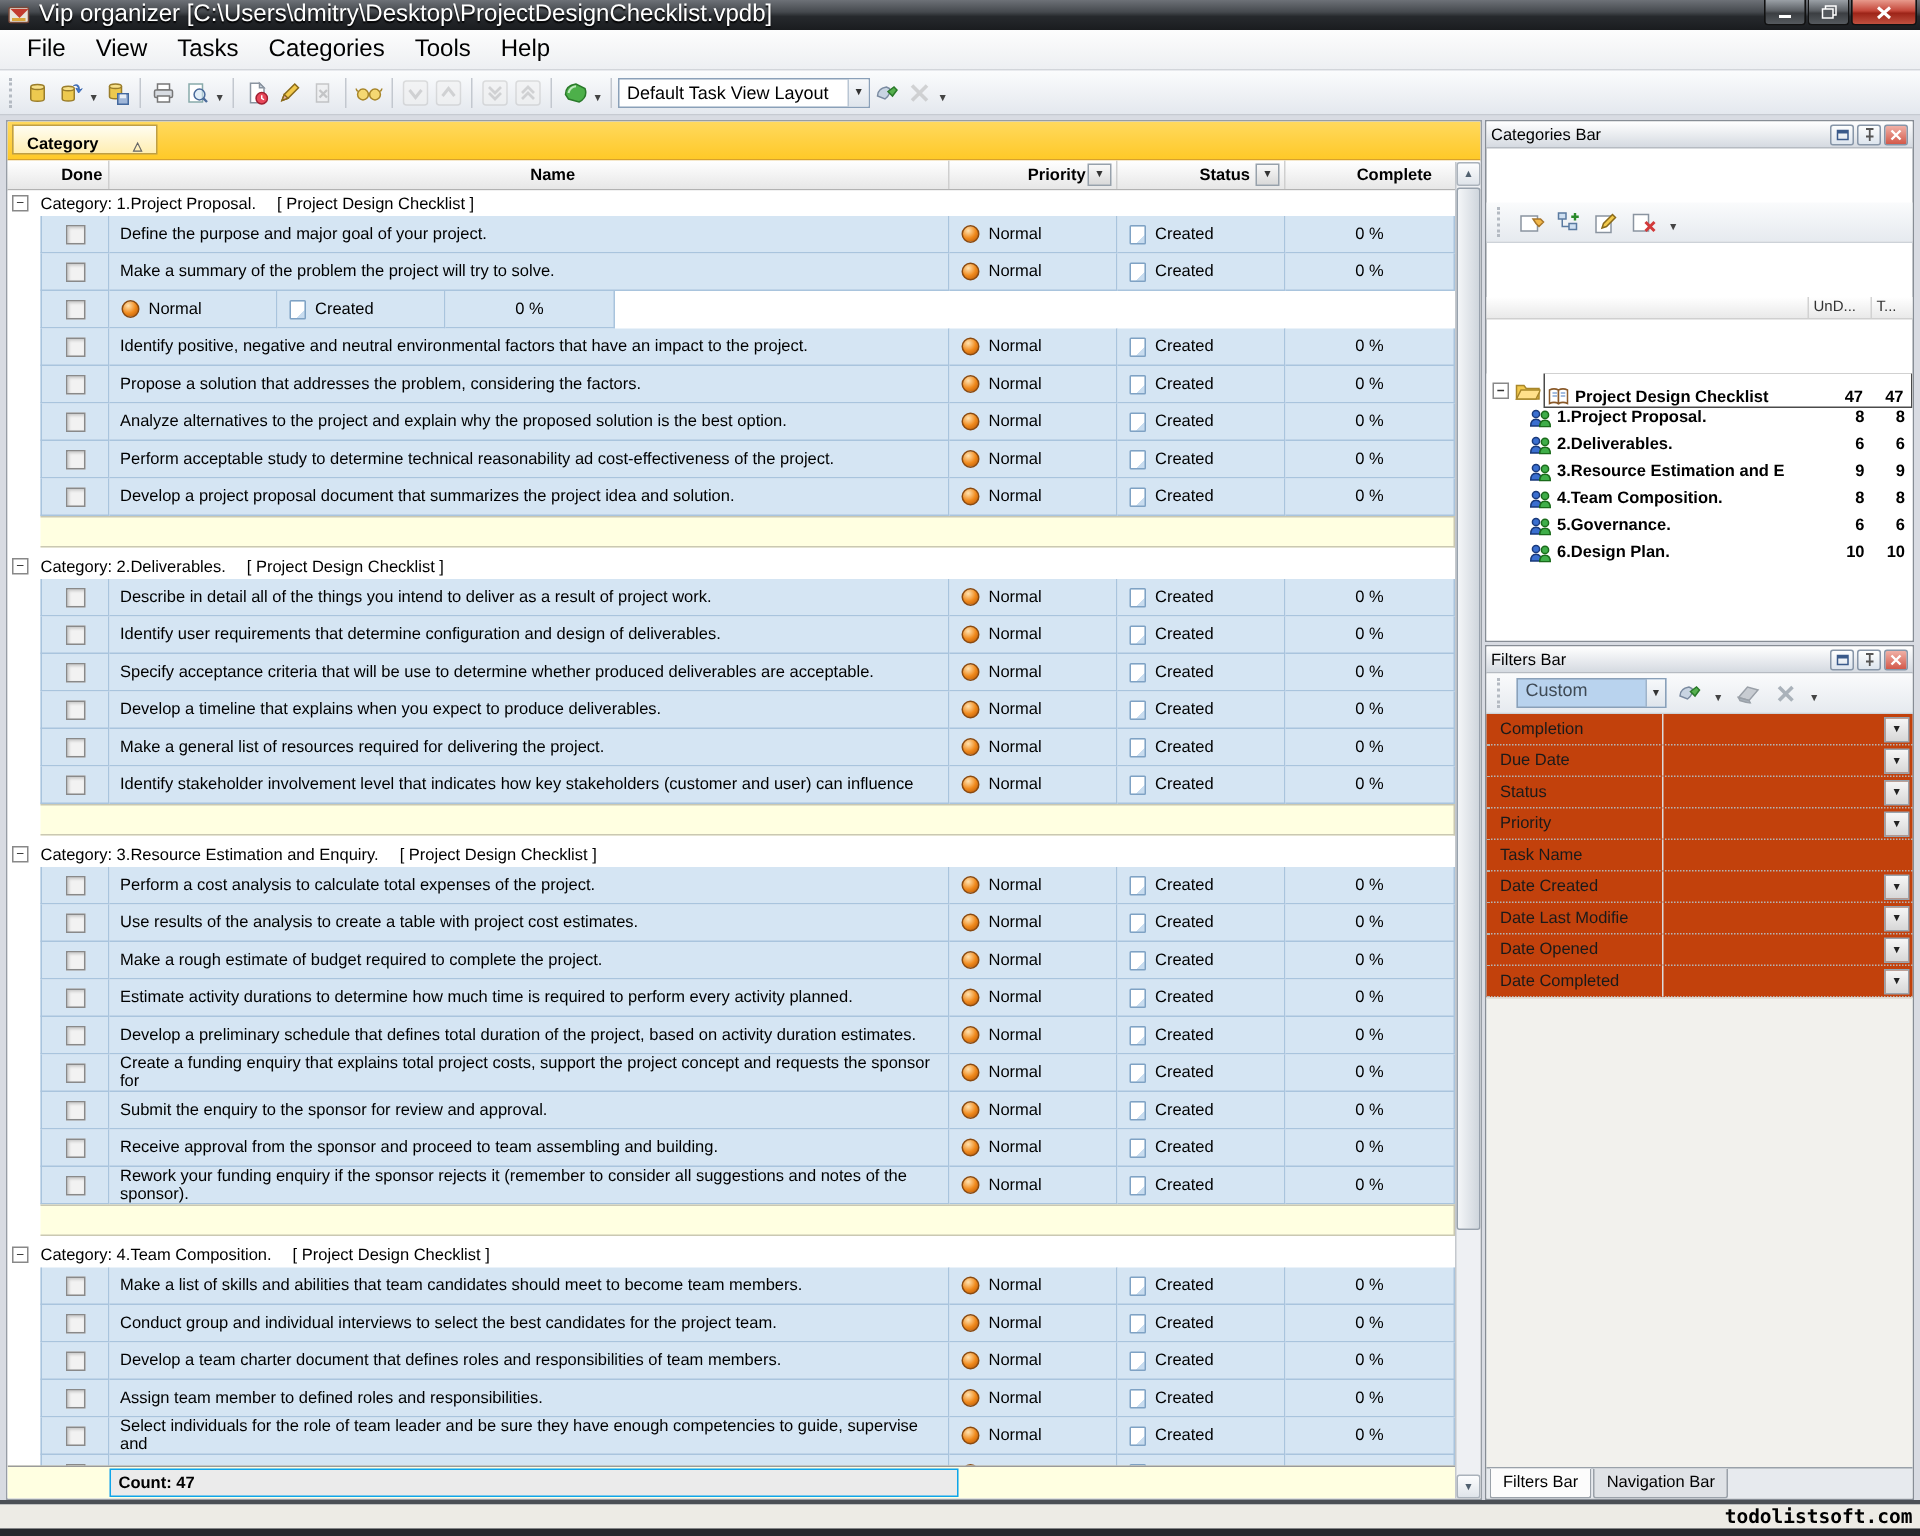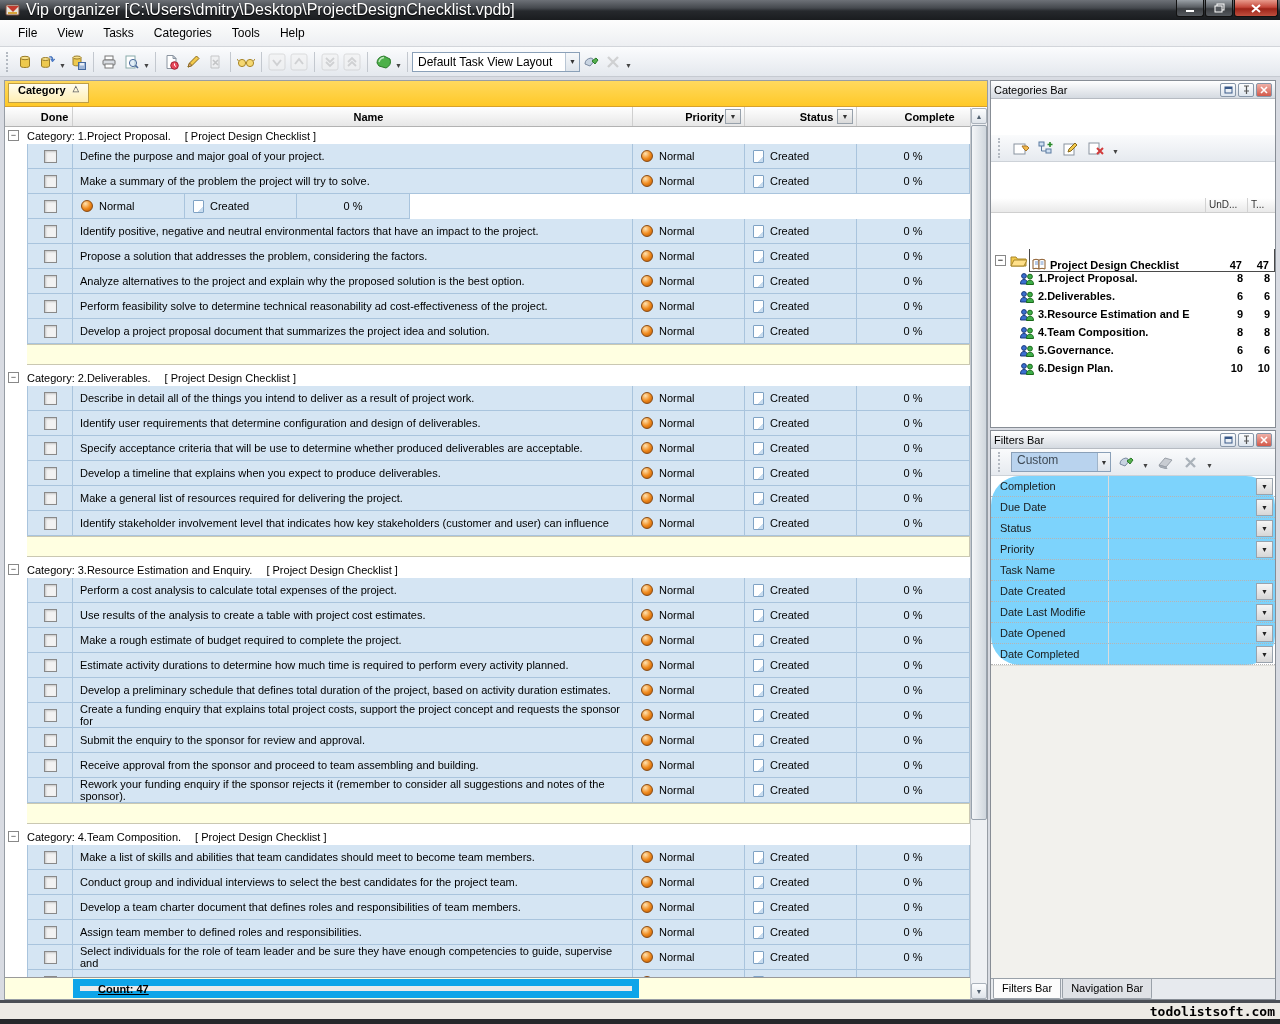--- a/index.html
+++ b/index.html
@@ -16,21 +16,21 @@
   .win-btns { display:flex; gap:1px; align-self:flex-start; }
   .wb { height:17px; border:1px solid #111; border-top:none; border-radius:0 0 3px 3px;
     background:linear-gradient(#9aa0a6,#5a5e63 45%,#3b3e42 55%,#55595e); color:#fff;
     display:flex; align-items:center; justify-content:center; font-size:10px; font-weight:bold; }
   .wb-min { width:28px; } .wb-max { width:28px; }
   .wb-close { width:44px; background:linear-gradient(#e89a8c,#c4473a 45%,#9d2418 55%,#c0503f); }
   .wb svg { display:block; }
 
   
   .menubar { height:27px; flex:0 0 27px; display:flex; align-items:center; padding-left:8px;
-    background:linear-gradient(#fdfdfd,#edeff2); border-bottom:1px solid #d2d5da; font-size:12px; }
+    background:linear-gradient(#fdfdfd,#edeff2); border-bottom:1px solid #d2d5da; font-size:16px; }
   .menu-item { padding:4px 10px; cursor:default; }
 
   
   .toolbar { height:30px; flex:0 0 30px; display:flex; align-items:center; padding:0 4px;
     background:linear-gradient(#fbfcfd,#e4e8ee); border-bottom:1px solid #c6cad1; }
   .grip { width:4px; height:20px; margin:0 4px 0 2px; border-left:2px dotted #b4bac2; }
   .tsep { width:1px; height:20px; background:#c3c8cf; margin:0 4px; }
   .ti { width:22px; height:22px; display:inline-flex; align-items:center; justify-content:center; border-radius:2px; }
   .ti.dis { opacity:.5; filter:grayscale(100%); }
   .dd { width:9px; height:22px; display:inline-flex; align-items:flex-end; justify-content:center; font-size:7px; color:#444; padding-bottom:4px; }
@@ -39,21 +39,21 @@
   .combo .carr { width:14px; height:18px; border-left:1px solid #b9c6d4; background:linear-gradient(#f6f8fa,#dfe5ec);
     display:flex; align-items:center; justify-content:center; font-size:7px; color:#333; }
 
   
   .workspace { flex:1; display:flex; padding:3px 4px 0 4px; background:#d8dbe2; min-height:0; }
 
   
   .grid { width:984px; flex:0 0 984px; background:#fff; border:1px solid #979da5; position:relative;
     display:flex; flex-direction:column; overflow:hidden; }
   .groupby { height:26px; flex:0 0 26px; background:linear-gradient(#ffd95e,#ffc928); border-bottom:1px solid #d8a12c; padding:2px 3px; }
-  .groupbtn { display:inline-flex; height:20px; align-items:flex-start; gap:7px; padding:0 9px;
+  .groupbtn { display:inline-flex; height:20px; align-items:flex-end; gap:23px; padding:0 9px;
     background:linear-gradient(#fffdf1,#ffeeb2); border:1px solid #bf9f45; font-weight:bold; }
   .tri { font-size:8px; color:#666; }
   .colheaders { height:20px; flex:0 0 20px; display:flex; background:linear-gradient(#ffffff,#e7e7e7);
     border-bottom:1px solid #b2b2b2; font-weight:bold; }
   .ch { display:flex; align-items:center; justify-content:center; border-right:1px solid #cfcfcf; position:relative;padding-left:32px; }
   .ch-done { width:68px; } .ch-name { width:560px; } .ch-pri { width:112px; } .ch-sta { width:112px; } .ch-com { width:113px; }
   .fbtn { position:absolute; right:3px; top:2px; width:16px; height:15px; border:1px solid #97a1ab;
     background:linear-gradient(#f9f9f9,#d9d9d9); font-size:7px; color:#333; display:flex; align-items:center; justify-content:center; }
 
   .gridbody { flex:1; position:relative; background:#fff; width:965px; overflow:hidden; }
@@ -77,21 +77,21 @@
   .page { width:11px; height:13px; border:1px solid #7fa2c4; border-radius:1px;
     background:linear-gradient(135deg, #ffffff 72%, #c8dcef 72%); }
   .add-row { height:21px; display:flex; }
   .add-row .a-gut { width:22px; background:#fff; }
   .add-row .a-body { flex:1; background:#ffffe1; border:1px solid #cac8b2; border-left:none; }
   .cat-gap { height:4px; background:#fff; }
 
   .gridfooter { position:absolute; left:0; bottom:0; width:965px; height:22px; background:#ffffe1;
     border-top:1px solid #9a9a9a; }
   .count-box { position:absolute; left:68px; top:1px; width:566px; height:19px; background:#ebebeb;
-    border:7px solid #0ea5e9; display:flex; align-items:center; padding-left:18px; font-weight:bold;text-decoration:underline; }
+    border:1px solid #0ea5e9; display:flex; align-items:center; padding-left:5px; font-weight:bold; }
 
   .vscroll { position:absolute; top:27px; right:0; bottom:0; width:17px; background:#eef0f3; border-left:1px solid #c4c8cd; }
   .sarrow { position:absolute; left:0; width:16px; height:16px; background:linear-gradient(#fcfdfe,#dfe4ea);
     border:1px solid #aab2bb; border-radius:2px; font-size:7px; color:#50606f; display:flex; align-items:center; justify-content:center; }
   .sarrow.up { top:0; } .sarrow.down { bottom:0; }
   .sthumb { position:absolute; left:0; top:17px; width:16px; height:78%; border:1px solid #98a2ad; border-radius:2px;
     background:linear-gradient(90deg,#f4f6f8,#cfd6dd); }
 
   
   .rightcol { flex:1; margin-left:2px; display:flex; flex-direction:column; min-height:0; }
@@ -120,21 +120,21 @@
   .t-und { width:42px; text-align:right; padding-right:6px; }
   .t-tot { width:26px; text-align:right; padding-right:5px; }
   .sel-wrap { flex:1; display:flex; align-items:flex-end; border:1px solid #4a4a4a; height:24px; background:#fff; }
   .trow.child { padding-left:27px; }
 
   .filters-panel { flex:1; min-height:0; }
   .fcombo { width:100px; height:20px; border:1px solid #8aa0b8; background:#b9d3ee; display:flex; }
   .fcombo .cval { flex:1; padding:0 5px; color:#3f4a55; font-size:12px; }
   .fcombo .carr { width:13px; height:18px; border-left:1px solid #9fb4ca; background:linear-gradient(#f6f8fa,#dfe5ec);
     display:flex; align-items:center; justify-content:center; font-size:7px; color:#333; }
-  .frows { background:#7dd3fc;border-radius:29px; }
+  .frows { background:#c2410c; }
   .frow { height:21px; display:flex; align-items:center; border-bottom:1px dotted #b5b5b5; }
   .f-label { width:118px; padding-left:9px; border-right:1px solid #dcdcdc; align-self:stretch; display:flex; align-items:center;
     white-space:nowrap; overflow:hidden; color:#1a1a1a; }
   .f-val { flex:1; }
   .f-dd { width:17px; height:17px; margin-right:2px; border:1px solid #99a3ad; background:linear-gradient(#f6f6f6,#d7d7d7);
     font-size:7px; color:#222; display:flex; align-items:center; justify-content:center; }
   .fempty { flex:1; background:#f2f1ed; border-top:1px solid #e0dfda; }
   .ptabs { height:21px; flex:0 0 21px; display:flex; align-items:stretch; background:#e7eaee; border-top:1px solid #9aa1a9; padding-left:2px; }
   .ptab { padding:3px 8px 0 8px; border:1px solid #9aa1a9; border-top:none; border-radius:0 0 2px 2px; background:#dfe2e6; margin-right:1px; }
   .ptab.active { background:#fcfcfc; }
@@ -432,21 +432,21 @@
               <span class="page"></span>
               <span>Created</span>
             </span>
             <span class="cell c-com">0 %</span>
           </div>
           <div class="task-row">
             <span class="cell c-gut"></span>
             <span class="cell c-done">
               <span class="cb"></span>
             </span>
-            <span class="cell c-name">Perform feasibility solve to determine technical reasonability ad cost-effectiveness of the project.</span>
+            <span class="cell c-name">Perform acceptable study to determine technical reasonability ad cost-effectiveness of the project.</span>
             <span class="cell c-pri">
               <span class="ball"></span>
               <span>Normal</span>
             </span>
             <span class="cell c-sta">
               <span class="page"></span>
               <span>Created</span>
             </span>
             <span class="cell c-com">0 %</span>
           </div>

